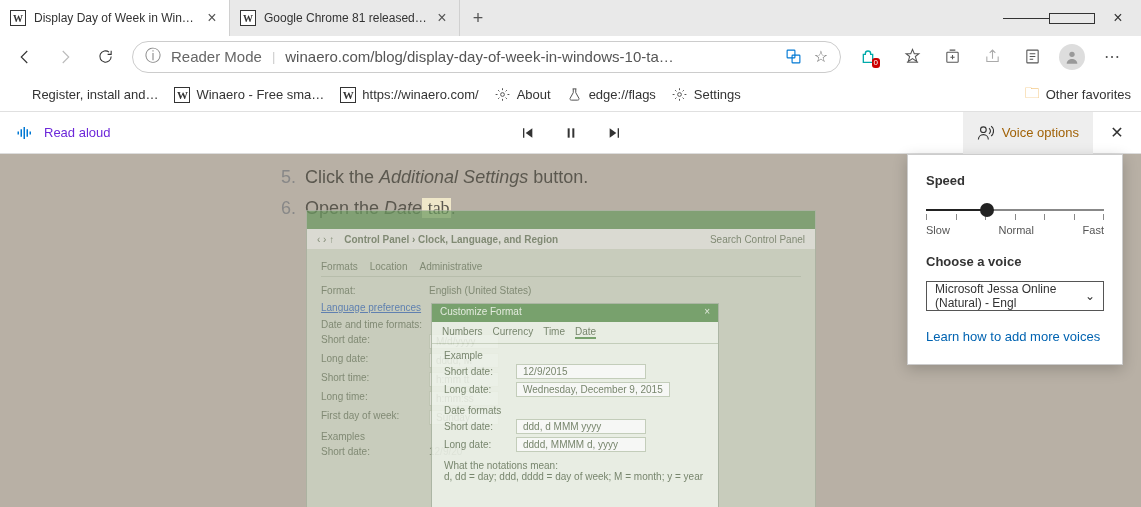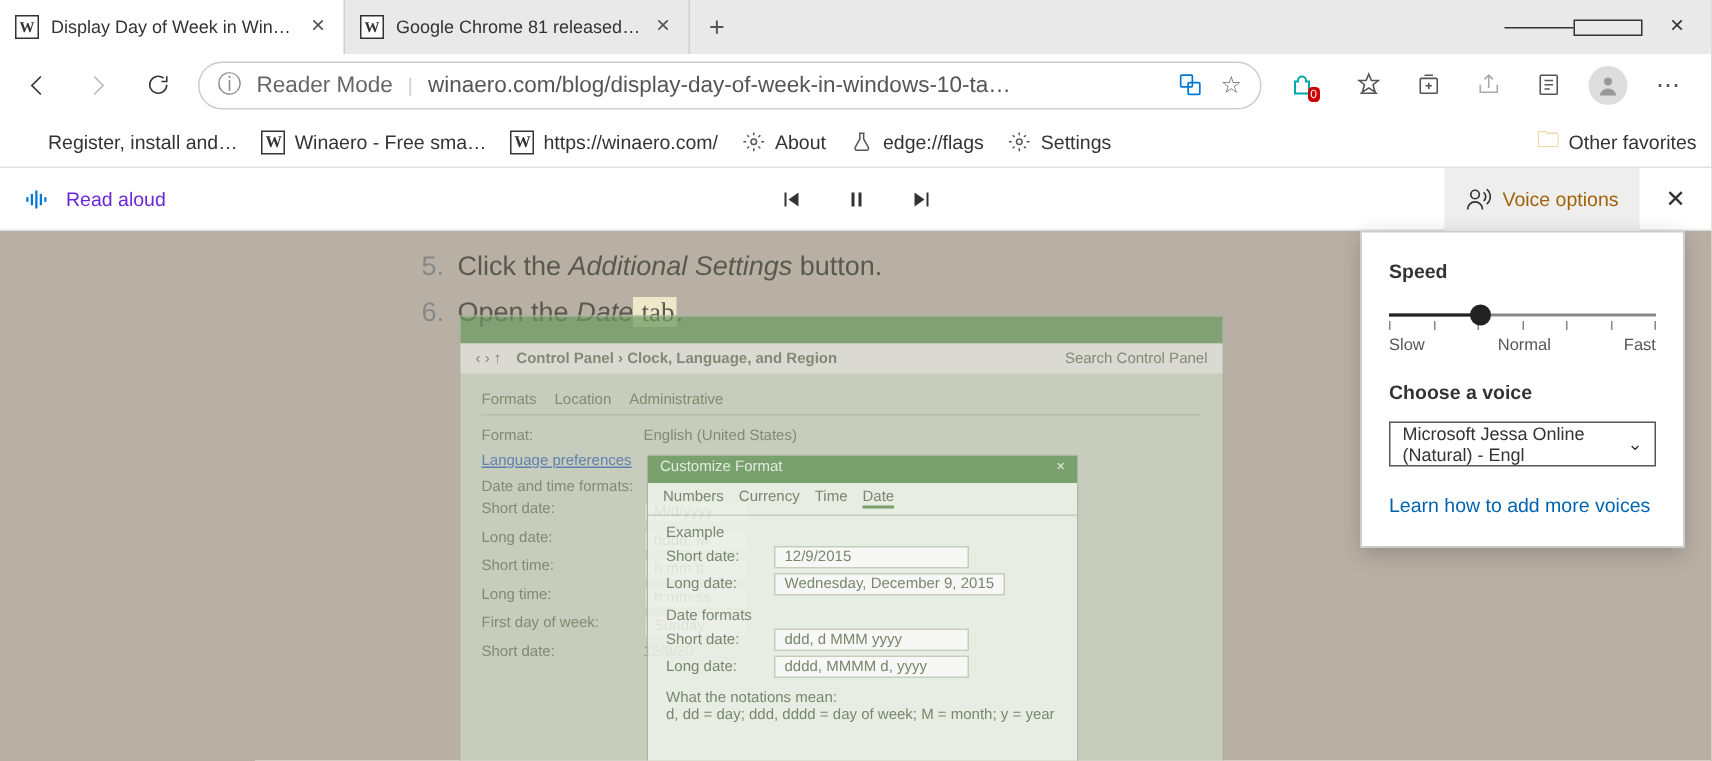--- a/index.html
+++ b/index.html
@@ -337,20 +337,21 @@
           <span class="shot-val">h:mm tt</span>
         </div>
       <div class="shot-row">
           <span class="lab">Long time:</span>
           <span class="shot-val">h:mm:ss</span>
         </div>
       <div class="shot-row">
           <span class="lab">First day of week:</span>
           <span class="shot-val">Sunday</span>
         </div>
+      <div style="margin-top:6px">Examples</div>
       <div class="shot-row">
           <span class="lab">Short date:</span>
           <span>12/9/20</span>
         </div>
     </div>
   </div>
 
   <div class="shot2">
     <div class="shot2-title">
         <span>Customize Format</span>

